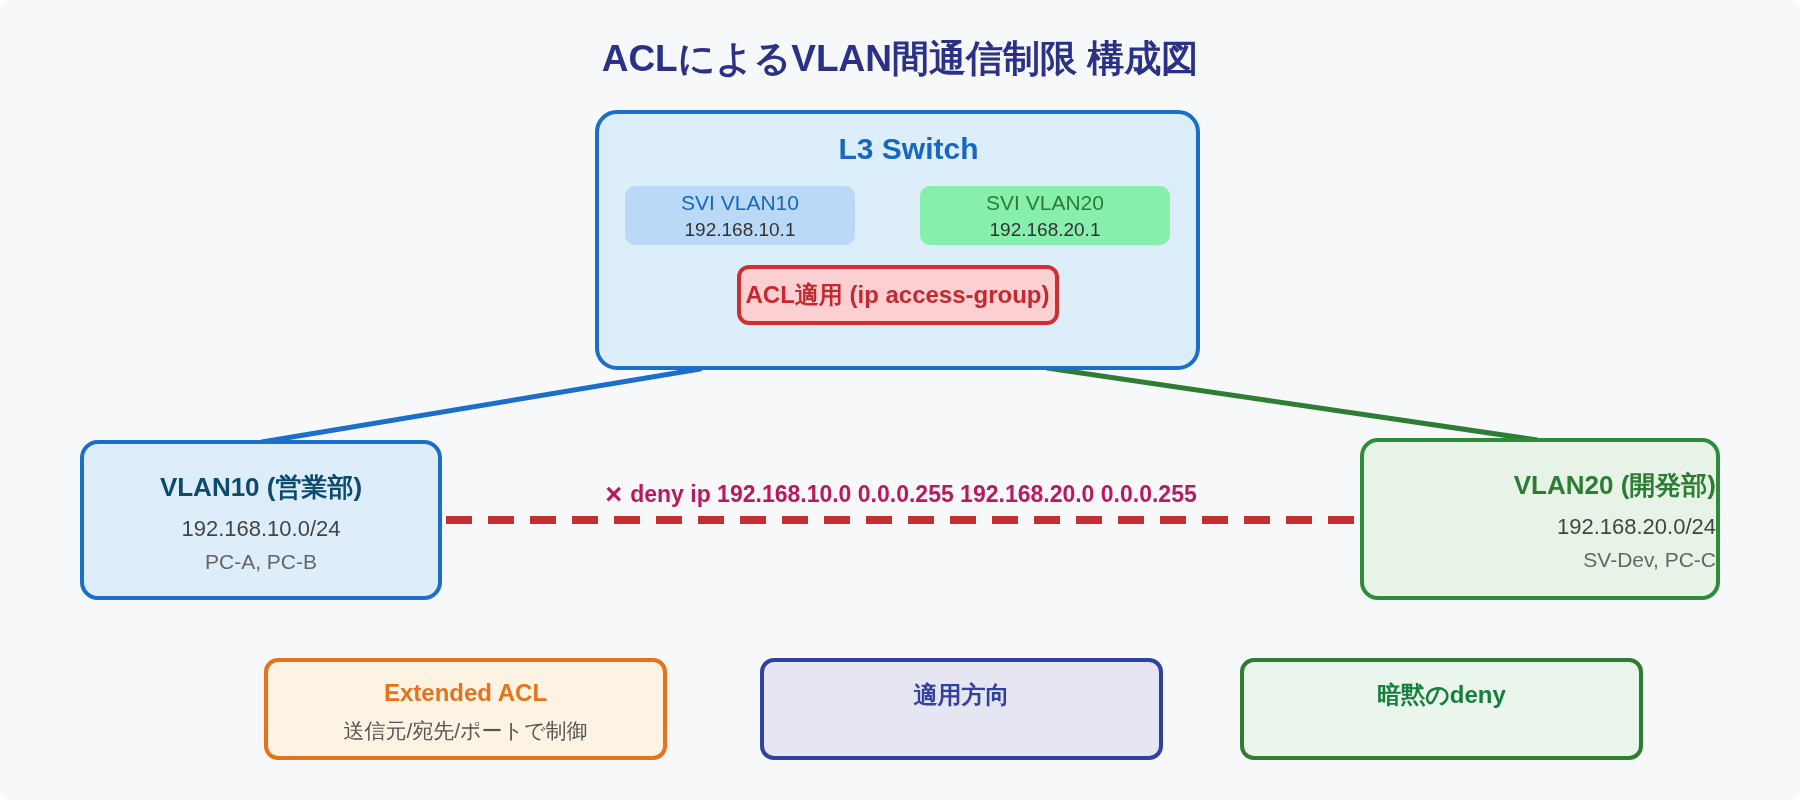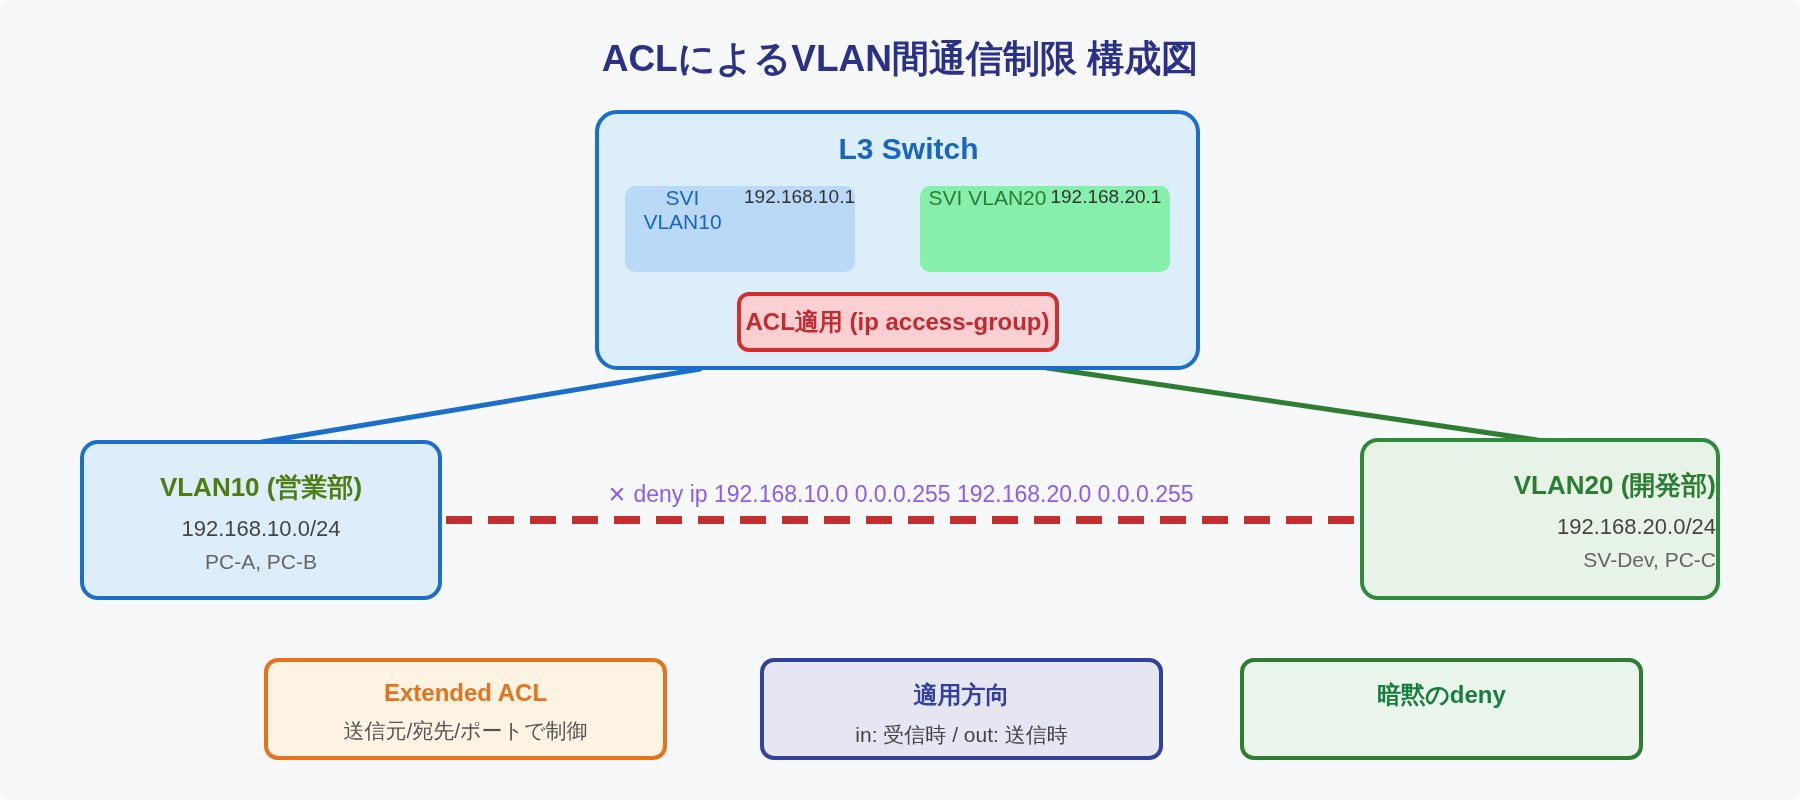--- a/index.html
+++ b/index.html
@@ -55,24 +55,24 @@
     color: #1766c2;
     padding-left: 22px;
   }
   .svirow {
     display: flex;
     justify-content: center;
     gap: 65px;
     margin-top: 20px;
   }
   .svi {
-    height: 86px;
+    height: 59px;
     border-radius: 10px;
     display: flex;
-    flex-direction: row;
+    flex-direction: column;
     justify-content: center;
     gap: 4px;
   }
   .svi10 { width: 230px; background: #b9d9f6; }
   .svi20 { width: 250px; background: #86efac; }
   .svi-label { font-size: 21px; }
   .svi10 .svi-label { color: #1766c2; }
   .svi20 .svi-label { color: #2c7d33; }
   .svi-ip { font-size: 19px; color: #333333; }
   .aclbadge {
@@ -105,34 +105,34 @@
     border: 4px solid #1b6ec9;
   }
   .vlan20 {
     left: 1360px; top: 438px;
     width: 360px; height: 162px;
     background: #e7f3e7;
     border: 4px solid #2f8b3c;
     text-align: right;
   }
   .vlan-title { font-size: 26px; font-weight: bold; }
-  .vlan10 .vlan-title { color: #4d7c0f; }
+  .vlan10 .vlan-title { color: #0c4a6e; }
   .vlan20 .vlan-title { color: #2c7d33; }
   .vlan-subnet { margin-top: 11px; font-size: 22px; color: #444444; }
   .vlan-hosts  { margin-top: 8px;  font-size: 21px; color: #666666; }
 
   
   .denylabel {
     position: absolute;
     left: 446px; top: 478px;
     width: 910px;
     text-align: center;
     font-size: 23px;
-    font-weight: normal;
-    color: #8b5cf6;
+    font-weight: bold;
+    color: #be185d;
     white-space: nowrap;
   }
   .deny-x {
     font-size: 29px;
     vertical-align: -2px;
     margin-right: 8px;
   }
 
   
   .note {
@@ -209,20 +209,19 @@
     <span class="deny-x">×</span><span>deny ip 192.168.10.0 0.0.0.255 192.168.20.0 0.0.0.255</span>
   </div>
 
   <div class="note note-orange">
     <div class="note-title">Extended ACL</div>
     <div class="note-body">送信元/宛先/ポートで制御</div>
   </div>
 
   <div class="note note-indigo">
     <div class="note-title">適用方向</div>
-    <div class="note-body">in: 受信時 / out: 送信時</div>
   </div>
 
   <div class="note note-green">
     <div class="note-title">暗黙のdeny</div>
   </div>
 
 </div>
 
 </body></html>

